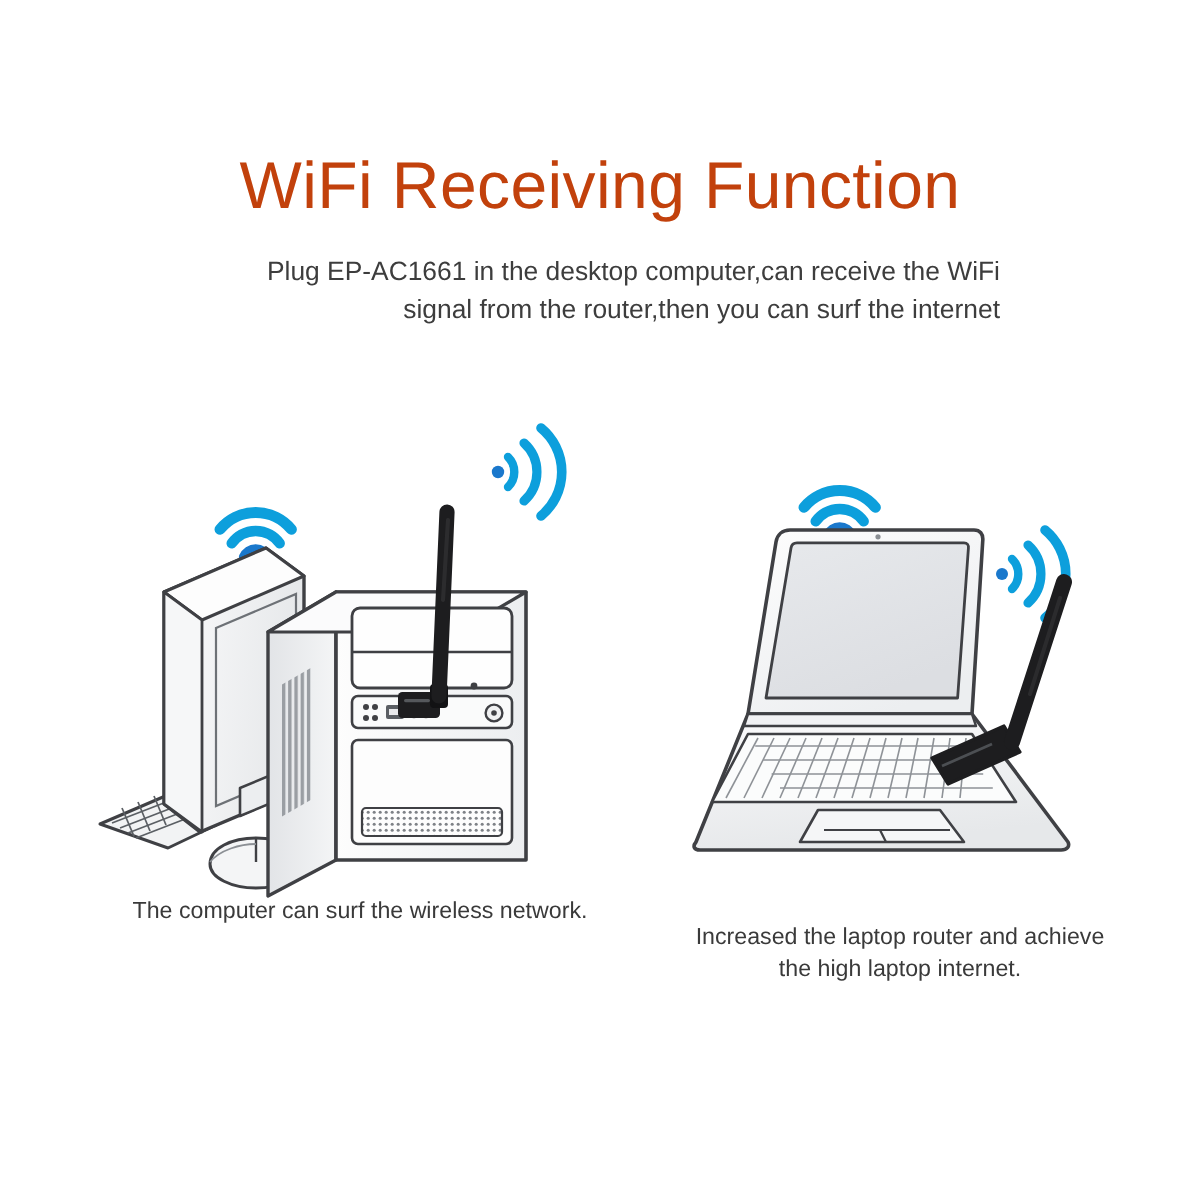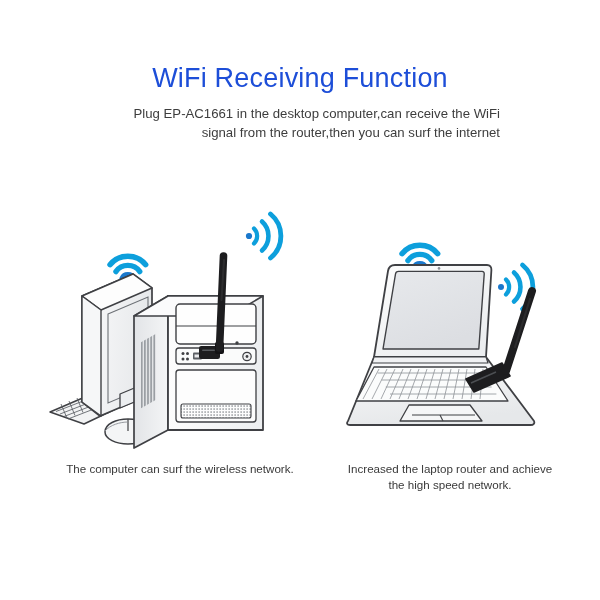--- a/index.html
+++ b/index.html
@@ -24,26 +24,26 @@
 
   
   .header {
     position: absolute;
     left: 0;
     top: 60px;
     width: 600px;
     text-align: center;
   }
   .title {
-    font-size: 27px;
+    font-size: 33px;
     font-weight: 400;
     letter-spacing: 0.2px;
-    color: #1d4ed8;
+    color: #c2410c;
     line-height: 34px;
-    margin: 1px;
+    margin: 16px;
   }
   .subtitle {
     margin: 9px auto 0 auto;
     width: 400px;
     font-size: 13.2px;
     line-height: 19px;
     color: #3d3d3d;
     font-weight: 400;
     text-align: right;
   }
@@ -66,21 +66,21 @@
   .scene svg { display: block; overflow: visible; }
 
   
   .caption {
     position: absolute;
     text-align: center;
     font-size: 11.6px;
     line-height: 16px;
     color: #3a3a3a;
   }
-  .caption-left  { left: 45px;  top: 461px; width: 270px; }
+  .caption-left  { left: 45px;  top: 448px; width: 270px; }
   .caption-right { left: 315px; top: 461px; width: 270px; }
   .caption span { display: block; }
 </style>
 </head>
 <body>
 
 <div id="page">
 
   <div class="header">
     <h1 class="title">WiFi Receiving Function</h1>
@@ -309,16 +309,16 @@
       </svg>
     </div>
   </div>
 
   <div class="caption caption-left">
     <span>The computer can surf the wireless network.</span>
   </div>
 
   <div class="caption caption-right">
     <span>Increased the laptop router and achieve</span>
-    <span>the high speed network.</span>
+    <span>the high laptop internet.</span>
   </div>
 
 </div>
 
 </body></html>

